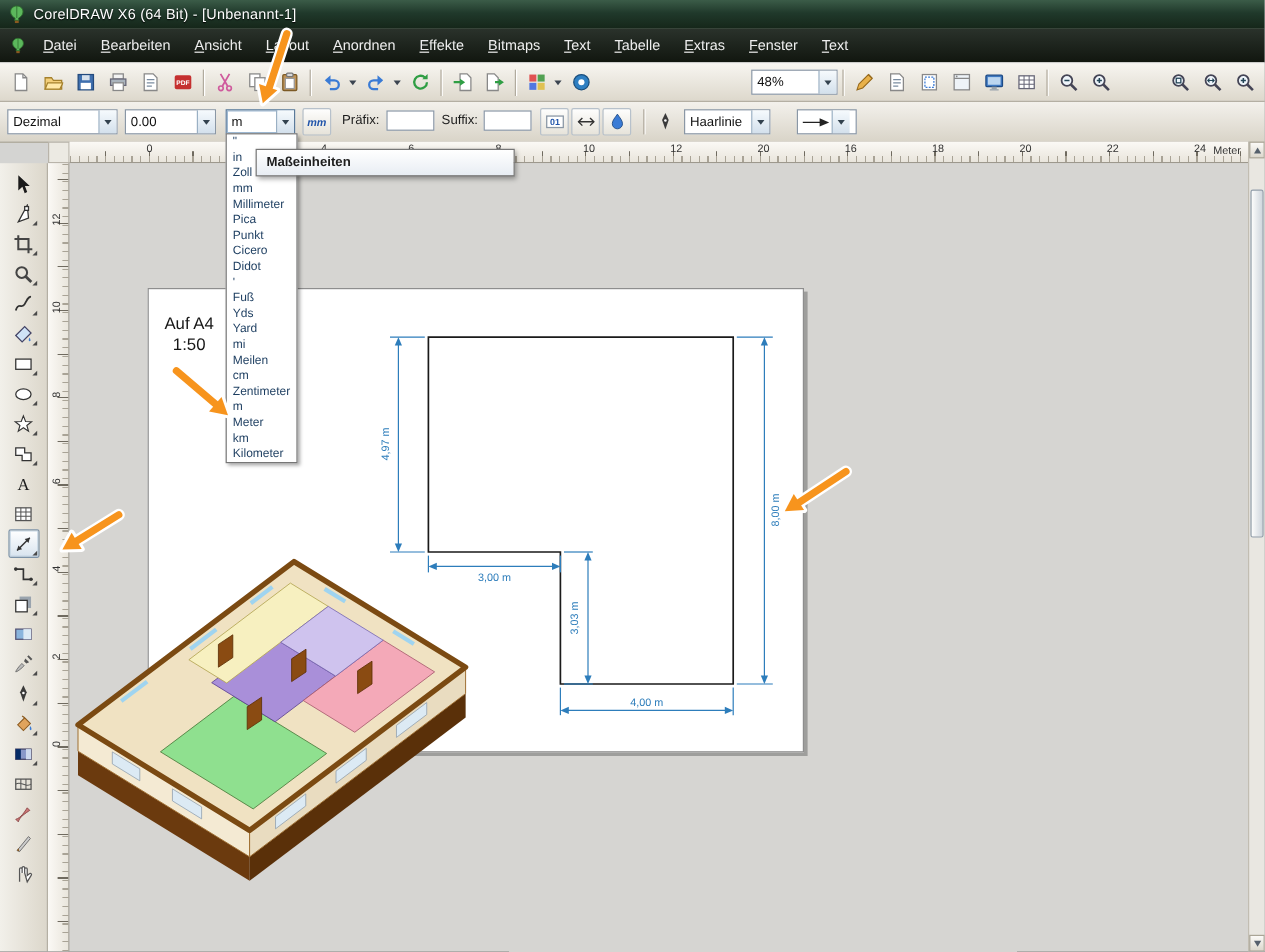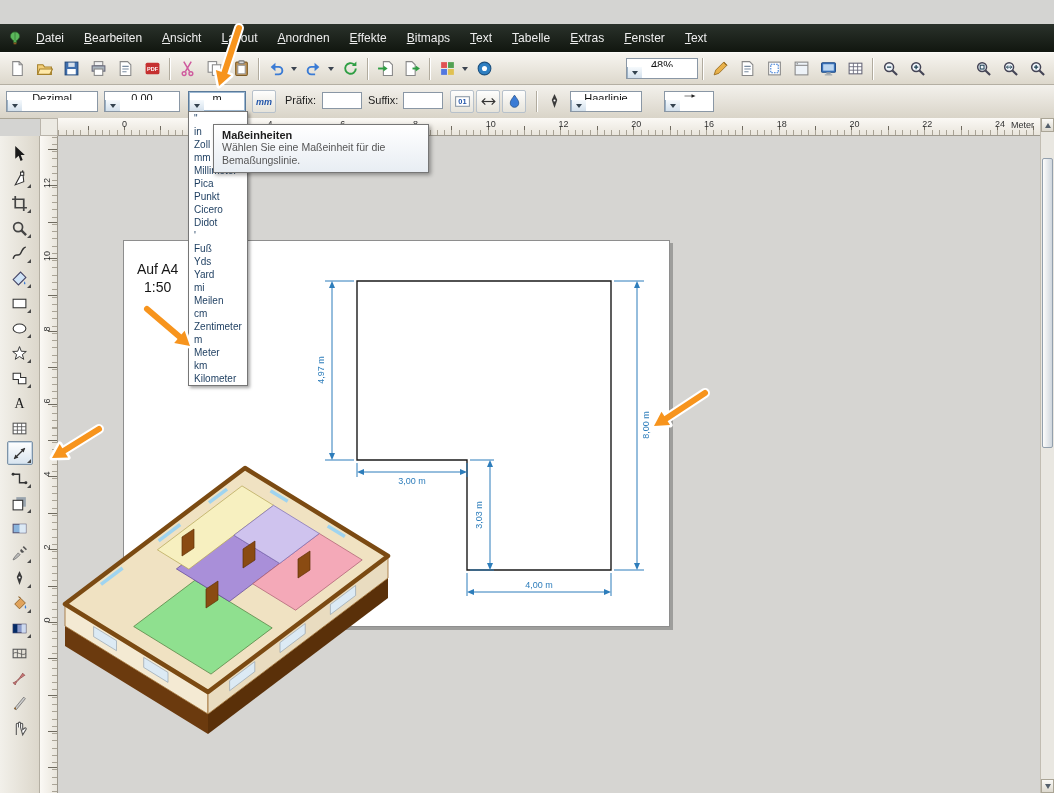--- a/index.html
+++ b/index.html
@@ -20,21 +20,21 @@
   .toolbar{position:absolute;left:0;top:52px;width:100%;height:33px;box-sizing:border-box;
     background:linear-gradient(#f7f5f0,#ddd8cc);border-top:1px solid #fcfbf8;border-bottom:1px solid #b4af a3;
     border-bottom:1px solid #b4afa3;display:flex;align-items:center;padding:0 4px;gap:1px;}
   .tb-btn{width:26px;height:26px;border:0;background:transparent;display:flex;align-items:center;justify-content:center;padding:0;border-radius:2px;}
   .tb-split{display:flex;align-items:center;}
   .tb-caret{width:10px;height:26px;display:flex;align-items:center;justify-content:center;}
   .tb-caret::after{content:"";border:3px solid transparent;border-top:4px solid #3b4450;margin-top:4px;}
   .tb-sep{width:1px;height:22px;background:#b1ab9e;box-shadow:1px 0 0 #fff;margin:0 3px;flex:0 0 auto;}
   .tb-spacer{flex:1;}
   .ic{width:17px;height:17px;}
-  .combo{display:inline-flex;align-items:center;height:21px;background:#fff;border:1px solid #8a97a5;box-sizing:border-box;flex-direction:column;}
+  .combo{display:inline-flex;align-items:center;height:21px;background:#fff;border:1px solid #8a97a5;box-sizing:border-box;}
   .combo-text{padding:0 4px;font-size:11px;color:#111;flex:1;white-space:nowrap;overflow:hidden;}
   .combo-caret{width:14px;align-self:stretch;border-left:1px solid #9ab0c4;
     background:linear-gradient(#f6fafd,#d3e0ec);display:flex;align-items:center;justify-content:center;}
   .combo-caret::after{content:"";border:3.5px solid transparent;border-top:4.5px solid #33424f;margin-top:4px;}
   .zoom-combo{width:72px;margin-left:128px;}
   
   .propbar{position:absolute;left:0;top:85px;width:100%;height:33px;
     background:linear-gradient(#f3f1ec,#d9d4c8);border-bottom:1px solid #aaa596;}
   .pb-abs{position:absolute;top:6px;}
   .pb-label{position:absolute;top:9px;font-size:11px;color:#1d1d1d;}
@@ -337,20 +337,26 @@
         <path d="M3 13l2 .8L4 11z" fill="#8a5a20"></path>
       </symbol>
     <symbol id="t-hand" viewBox="0 0 16 16">
         <path d="M5 14V7m0 0V4a1 1 0 0 1 2 0v3m0 0V3a1 1 0 0 1 2 0v4m0 0V4a1 1 0 0 1 2 0v5l2-1.5a.9.9 0 0 1 1.1 1.4L11 14z" fill="#fff" stroke="#555" stroke-width="1"></path>
       </symbol>
   </defs>
 </svg>
 
 <div class="window">
 
+  <div class="titlebar">
+    <svg class="app-ic" viewBox="0 0 16 16">
+        <use href="#s-corel"></use>
+      </svg>
+    <span class="title">CorelDRAW X6 (64 Bit) - [Unbenannt-1]</span>
+  </div>
 
   <div class="menubar">
     <svg class="app-ic" style="width:14px;height:14px;margin:0 4px;" viewBox="0 0 16 16">
         <use href="#s-corel"></use>
       </svg>
     <div id="menu-items" style="display:flex;">
         <div class="menu-item">Datei</div>
         <div class="menu-item">Bearbeiten</div>
         <div class="menu-item">Ansicht</div>
         <div class="menu-item">Layout</div>
@@ -831,24 +837,20 @@
       <div class="dd-item">cm</div>
       <div class="dd-item">Zentimeter</div>
       <div class="dd-item">m</div>
       <div class="dd-item">Meter</div>
       <div class="dd-item">km</div>
       <div class="dd-item">Kilometer</div>
     </div>
 
   <div class="tooltip">
     <div class="tt-title">Maßeinheiten</div>
-    <div class="tt-body">
-      <span>Wählen Sie eine Maßeinheit für die</span><br>
-      <span>Bemaßungslinie.</span>
-    </div>
   </div>
 
   <svg class="arrows" width="1054" height="793">
     <g>
       <path class="aw" d="M239 28 L224 74"></path>
         <polygon class="ahw" points="219,86 215.9,70.1 231.1,75.3"></polygon>
       <path class="ao" d="M239 28 L224 74"></path>
         <polygon class="aho" points="219,86 215.9,70.1 231.1,75.3"></polygon>
     </g>
     <g>

